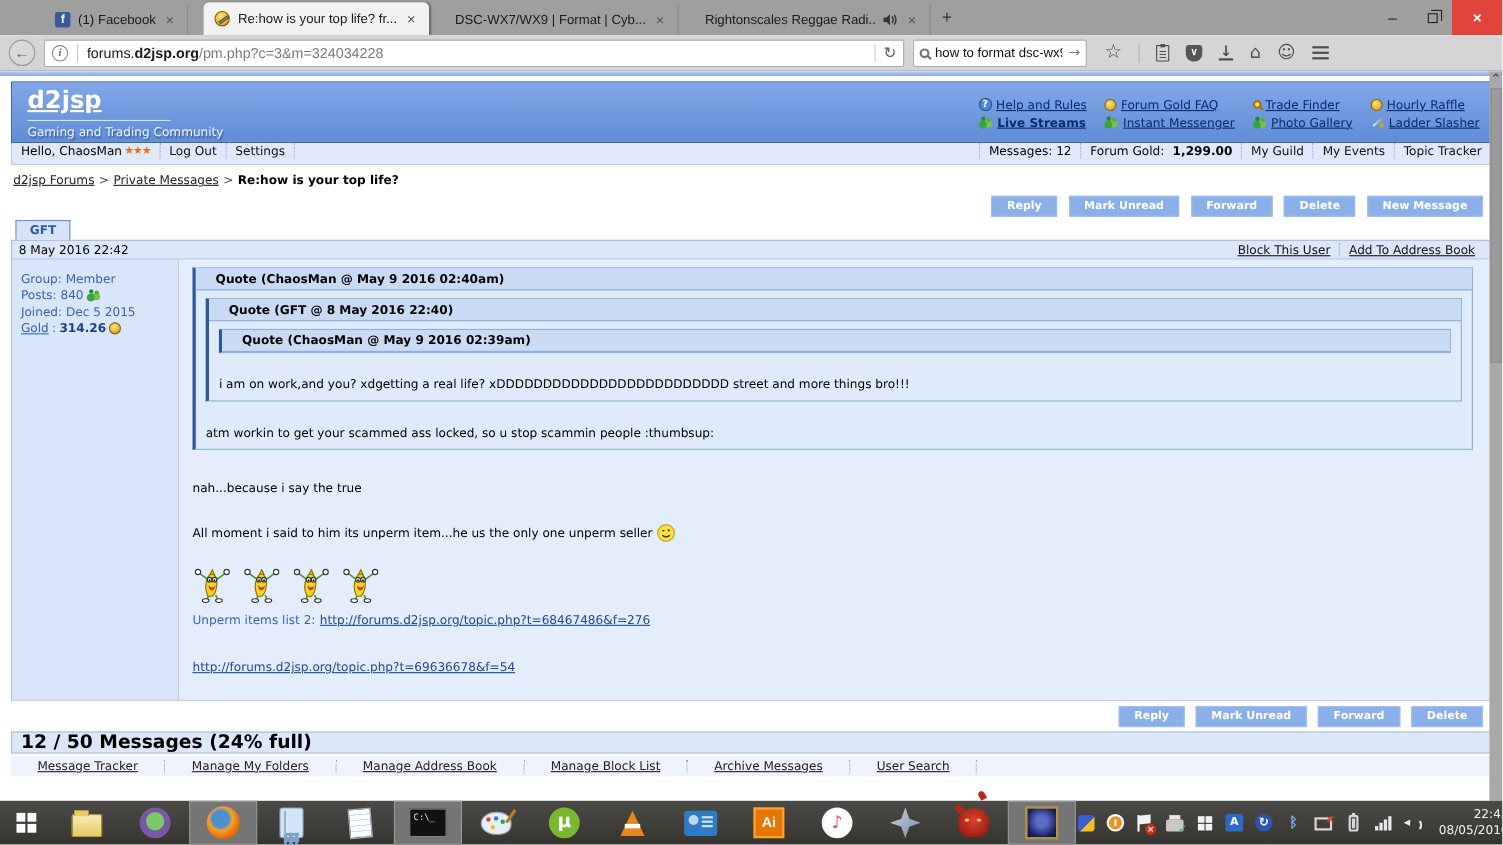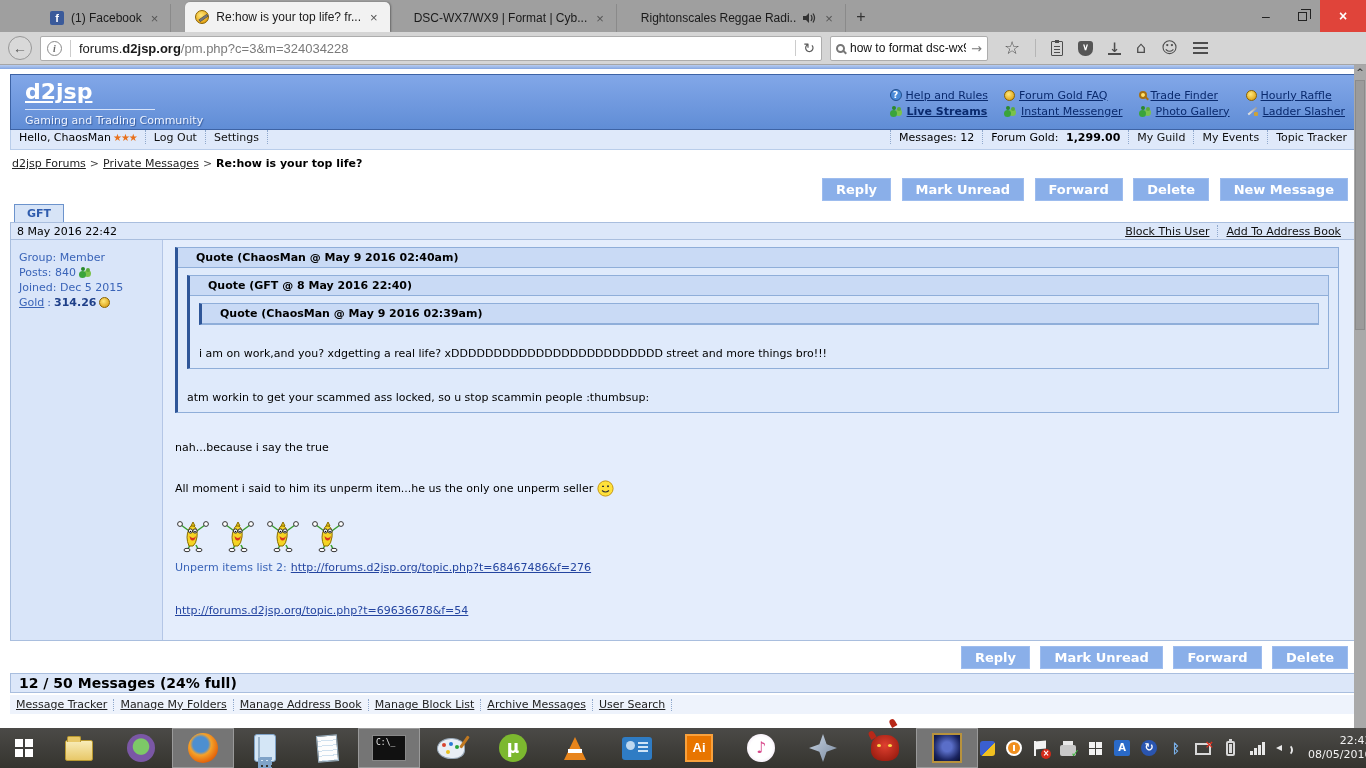--- a/index.html
+++ b/index.html
@@ -86,21 +86,21 @@
   .breadcrumb { margin:7px 12px 5px; font-size:11px; color:#333; }
   .breadcrumb a { color:#222; text-decoration:underline; }
   .bc-sep { margin:0 4px; color:#444; }
   .bc-current { font-weight:bold; color:#000; }
 
   .folderbar { margin:0 10px; height:21px; background:#dfe9fa; border:1px solid #b9cdea; display:flex; align-items:center; }
   .folder { padding:0 10px; border-right:1px dotted #8fa8cc; height:13px; line-height:13px; }
   .folder a { color:#111; text-decoration:underline; font-size:11px; }
 
   .btnrow { margin:8px 18px 0; text-align:right; }
-  .pm-btn { display:inline-block; background:#8aafe9; border:1px solid #9dbcee; color:#fff; font-weight:bold; font-size:13px; padding:3px 13px; margin-left:7px; }
+  .pm-btn { display:inline-block; background:#8aafe9; border:1px solid #9dbcee; color:#fff; font-weight:bold; font-size:10px; padding:3px 13px; margin-left:7px; }
 
   .msgbox { margin:3px 10px 0; }
   .sender-tab { display:inline-block; margin-left:4px; padding:2px 12px; background:#d7e4f7; border:1px solid #6c93cc; border-bottom:none; color:#2f5cad; font-weight:bold; font-size:11px; }
   .msg-head { height:18px; background:#dce7f9; border:1px solid #a9bede; display:flex; align-items:center; padding:0 6px; }
   .msg-date { font-size:11px; color:#000; }
   .head-links { margin-left:auto; display:flex; align-items:flex-start; }
   .head-links a { color:#111; text-decoration:underline; font-size:11px; padding:0 8px; }
   .head-links .hl-sep { width:1px; height:12px; border-left:1px dotted #8fa8cc; }
   .msg-flex { display:flex; height:401px; border:1px solid #a9bede; border-top:none; }
   .profile { width:152px; background:#d9e5f9; border-right:1px solid #b4c6e6; padding:10px 8px; color:#3a64b8; line-height:15px; }
@@ -112,23 +112,23 @@
   .quote { border:1px solid #8faed9; border-left:3px solid #2f5698; background:#dfeafb; }
   .q-head { background:#c9daf5; border-bottom:1px solid #8faed9; font-weight:bold; padding:3px 18px; font-size:11px; }
   .q-body { padding:7px 9px 8px; font-size:11px; }
   .q-gap { height:22px; }
   .msg-line { font-size:11px; display:flex; align-items:center; gap:4px; }
   .gap28 { height:28px; } .gap26 { height:26px; } .gap22 { height:22px; } .gap8 { height:8px; } .gap30 { height:30px; }
   .blue-label { color:#3a64b8; }
   .t-link { color:#2445a0; text-decoration:underline; font-size:11px; }
   .bananas { display:flex; gap:9px; }
 
-  .quota { margin:4px 10px 0; height:20px; background:#dce7f9; border:1px solid #a9bede; display:flex; align-items:center; padding:0 8px; font-weight:bold; font-size:14px; color:#000; }
+  .quota { margin:4px 10px 0; height:20px; background:#dce7f9; border:1px solid #a9bede; display:flex; align-items:center; padding:0 8px; font-weight:bold; font-size:17px; color:#000; }
   .footerbar { margin:2px 10px 0; height:19px; display:flex; align-items:center; background:#eef3fc; }
-  .fl-item { padding:0 6px; border-right:1px dotted #8fa8cc; height:12px; line-height:12px; }
+  .fl-item { padding:0 24px; border-right:1px dotted #8fa8cc; height:12px; line-height:12px; }
   .fl-item a { color:#222; text-decoration:underline; font-size:11px; }
 
   
   .taskbar { position:absolute; top:728px; left:0; width:1366px; height:40px; background:linear-gradient(#4b4a47,#35342f); display:flex; align-items:center; }
   .task-slot { width:62px; height:40px; display:flex; align-items:center; justify-content:center; flex:none; }
   .task-slot.start { width:48px; }
   .task-slot.active { background:#757575; box-shadow:inset 0 0 0 1px #9a9a9a; }
   .winlogo { display:grid; grid-template-columns:8px 8px; gap:2px; }
   .winlogo i { width:8px; height:8px; background:#fff; }
   .ic-explorer { width:28px; height:21px; background:linear-gradient(#f8ecb8,#e8c868); border:1px solid #b89830; border-radius:2px; position:relative; margin-top:4px; }

